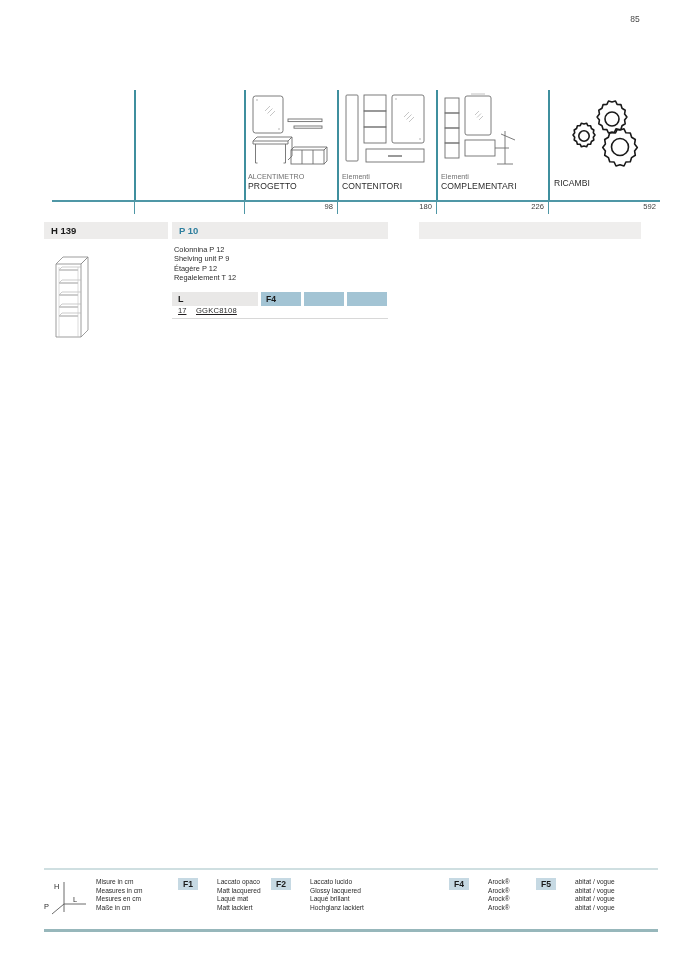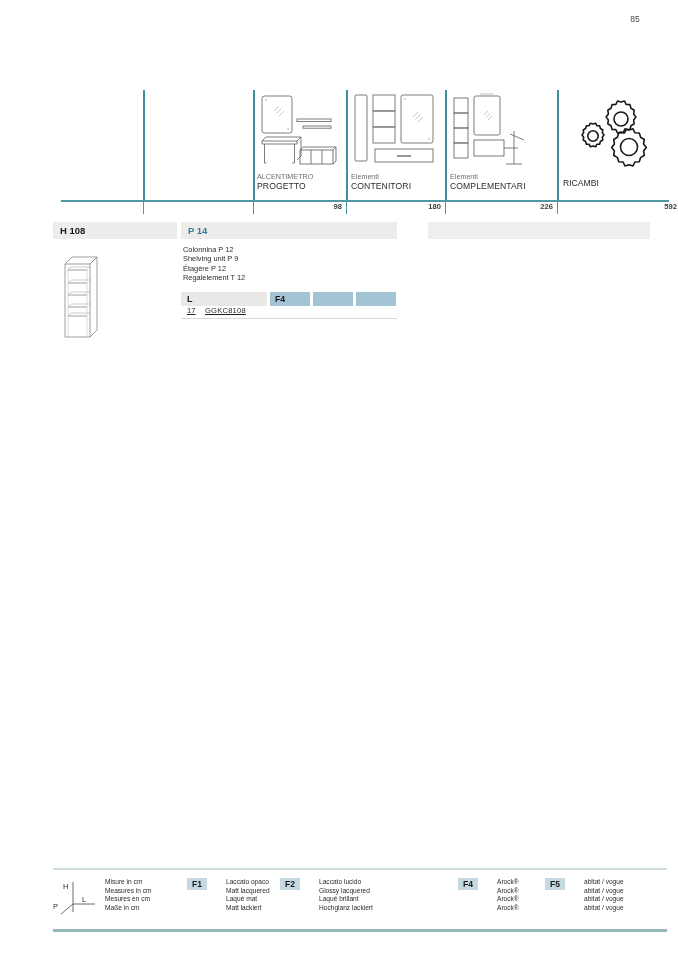--- a/index.html
+++ b/index.html
@@ -4,21 +4,21 @@
 <style>
   * { box-sizing: border-box; margin: 0; padding: 0; }
   body {
     width: 678px; height: 959px;
     background: #ffffff;
     font-family: "Liberation Sans", sans-serif;
     color: #231f20;
     position: relative;
     overflow: hidden;
   }
-  .page { position: absolute; inset: 0; margin-left: 9px; }
+  .page { position: absolute; inset: 0; }
 
   
   .page-number {
     position: absolute; top: 14px; right: 38px;
     font-size: 8.5px; color: #4a4a4a; letter-spacing: .2px;
   }
 
   
   .titles { position: absolute; top: 36px; left: 44px; right: 38px; height: 46px; }
   .title-block { position: absolute; top: 0; }
@@ -36,21 +36,21 @@
   .nav-caption { position: absolute; left: 2px; bottom: 11px; line-height: 9.5px; }
   .cap-small { font-size: 7.2px; color: #6f6f6f; display: block; }
   .cap-big { font-size: 8.6px; color: #2b2b2b; display: block; letter-spacing: .1px; }
   .cap-solo { font-size: 8.6px; color: #2b2b2b; display: block; }
 
   .navrule {
     position: absolute; top: 200px; left: 52px; width: 608px;
     height: 1.6px; background: #4f97a6;
   }
   .navnums { position: absolute; top: 202px; left: 52px; width: 608px; height: 14px; }
-  .navnum { position: absolute; top: 0; font-size: 7.6px; color: #3d3d3d; text-align: right; font-weight: bold; }
+  .navnum { position: absolute; top: 0; font-size: 7.6px; color: #3d3d3d; text-align: right; }
   .numtick { position: absolute; top: 0; width: 1.3px; height: 12px; background: #4f97a6; }
 
   
   .sec-left  { position: absolute; top: 222px; left: 44px; width: 124px; }
   .sec-mid   { position: absolute; top: 222px; left: 172px; width: 216px; }
   .sec-right { position: absolute; top: 222px; left: 419px; width: 222px; }
 
   .bar-grey {
     height: 17px; background: #edeceb; display: flex; align-items: center;
     padding-left: 7px;
@@ -202,42 +202,42 @@
   <div class="navnums">
     <div class="numtick" style="left:82px"></div>
     <div class="numtick" style="left:192px"></div>
     <div class="numtick" style="left:285px"></div>
     <div class="numtick" style="left:384px"></div>
     <div class="numtick" style="left:496px"></div>
 
     <div class="navnum" style="left:215px;width:66px">98</div>
     <div class="navnum" style="left:310px;width:70px">180</div>
     <div class="navnum" style="left:410px;width:82px">226</div>
-    <div class="navnum" style="left:532px;width:84px">592</div>
+    <div class="navnum" style="left:520px;width:84px">592</div>
   </div>
 
   <div class="sec-left">
     <div class="bar-grey">
-      <span class="bar-label">H 108</span>
+      <span class="bar-label">H 139</span>
     </div>
     <svg width="60" height="92" viewBox="0 0 60 92" style="margin-top:11px;margin-left:4px">
       <g fill="none" stroke="#8c8c8c" stroke-width="0.85" stroke-linejoin="round">
         <path d="M8 14 l7 -7 h25 l-7 7 z"></path>
         <path d="M8 14 v73 h25 v-73"></path>
         <path d="M33 14 l7 -7 v73 l-7 7"></path>
         <path d="M11 20 h19 M11 33 h19 M11 45 h19 M11 57 h19 M11 66 h19"></path>
         <path d="M11 20 l3 -3 h19 M11 33 l3 -3 h19 M11 45 l3 -3 h19 M11 57 l3 -3 h19 M11 66 l3 -3 h19" stroke="#b5b5b5" stroke-width="0.7"></path>
         <path d="M11 17 v70 M30 17 v70" stroke="#c2c2c2" stroke-width="0.6"></path>
       </g>
     </svg>
   </div>
 
   <div class="sec-mid">
     <div class="bar-grey">
-      <span class="bar-label accent">P 14</span>
+      <span class="bar-label accent">P 10</span>
     </div>
 
     <div class="desc">
       <div class="desc-line">Colonnina P 12</div>
       <div class="desc-line">Shelving unit P 9</div>
       <div class="desc-line">Étagère P 12</div>
       <div class="desc-line">Regalelement T 12</div>
     </div>
 
     <div class="codetable">

